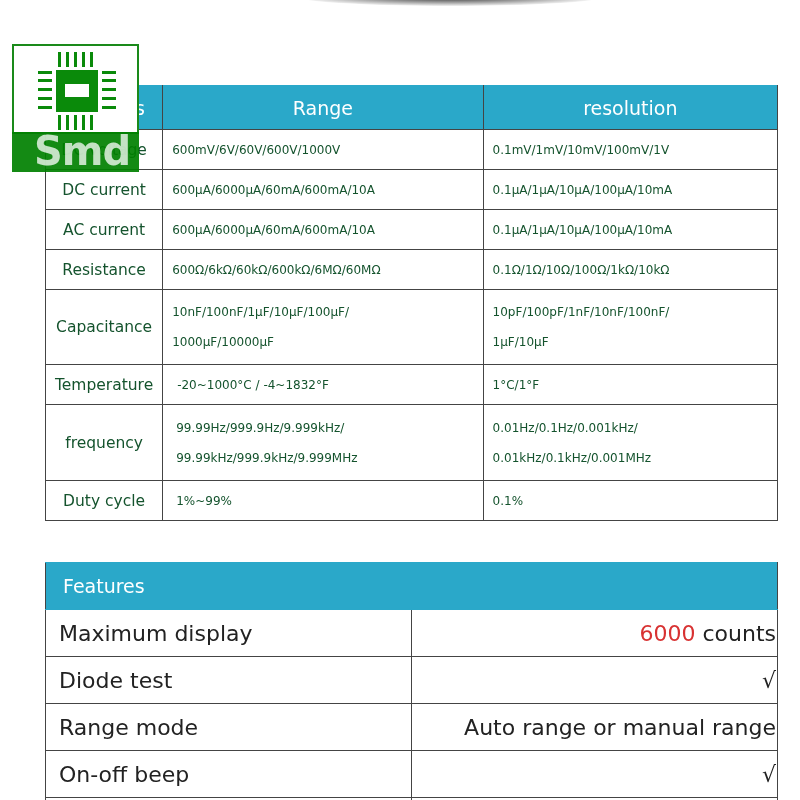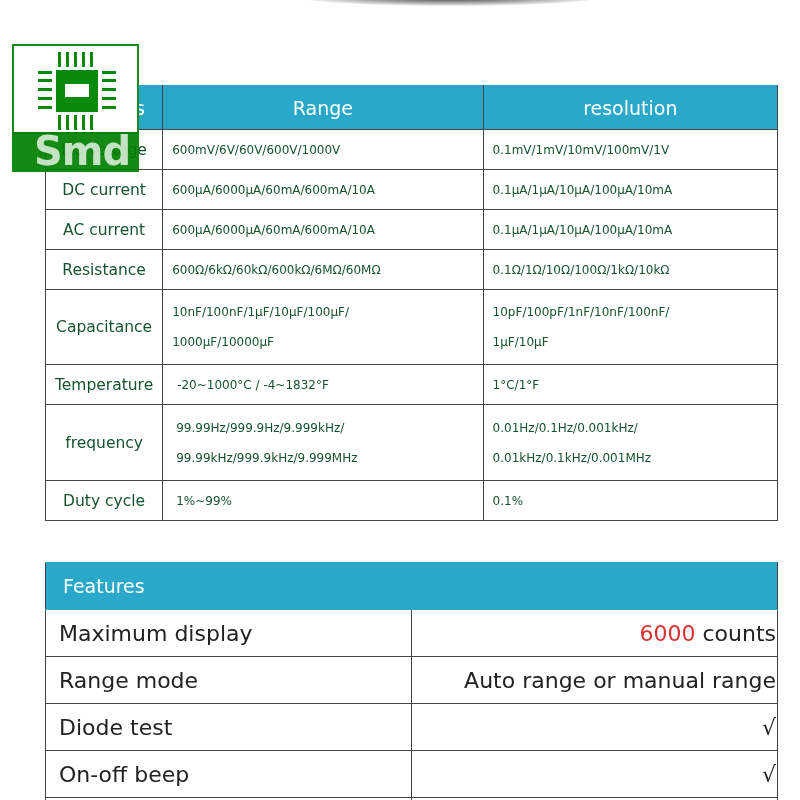--- a/index.html
+++ b/index.html
@@ -104,26 +104,26 @@
 <table class="feat">
   <tbody>
       <tr>
     <td class="band" colspan="2">Features</td>
   </tr>
   <tr>
     <td class="fname">Maximum display</td>
     <td class="fval"><span class="red">6000</span><span style="white-space:pre"> counts</span></td>
   </tr>
   <tr>
+    <td class="fname">Diode test</td>
+    <td class="fval">√</td>
+  </tr>
+  <tr>
     <td class="fname">Range mode</td>
     <td class="fval">Auto range or manual range</td>
-  </tr>
-  <tr>
-    <td class="fname">Diode test</td>
-    <td class="fval">√</td>
   </tr>
   <tr>
     <td class="fname">On-off beep</td>
     <td class="fval">√</td>
   </tr>
   <tr>
     <td class="fname"></td>
     <td class="fval"></td>
   </tr>
 </tbody>

